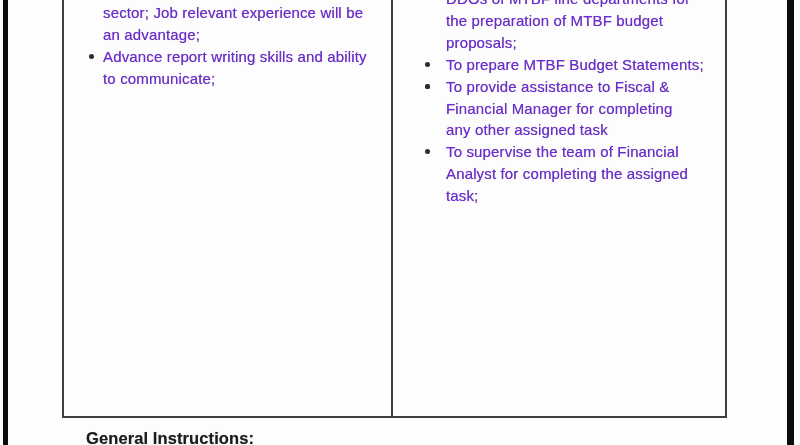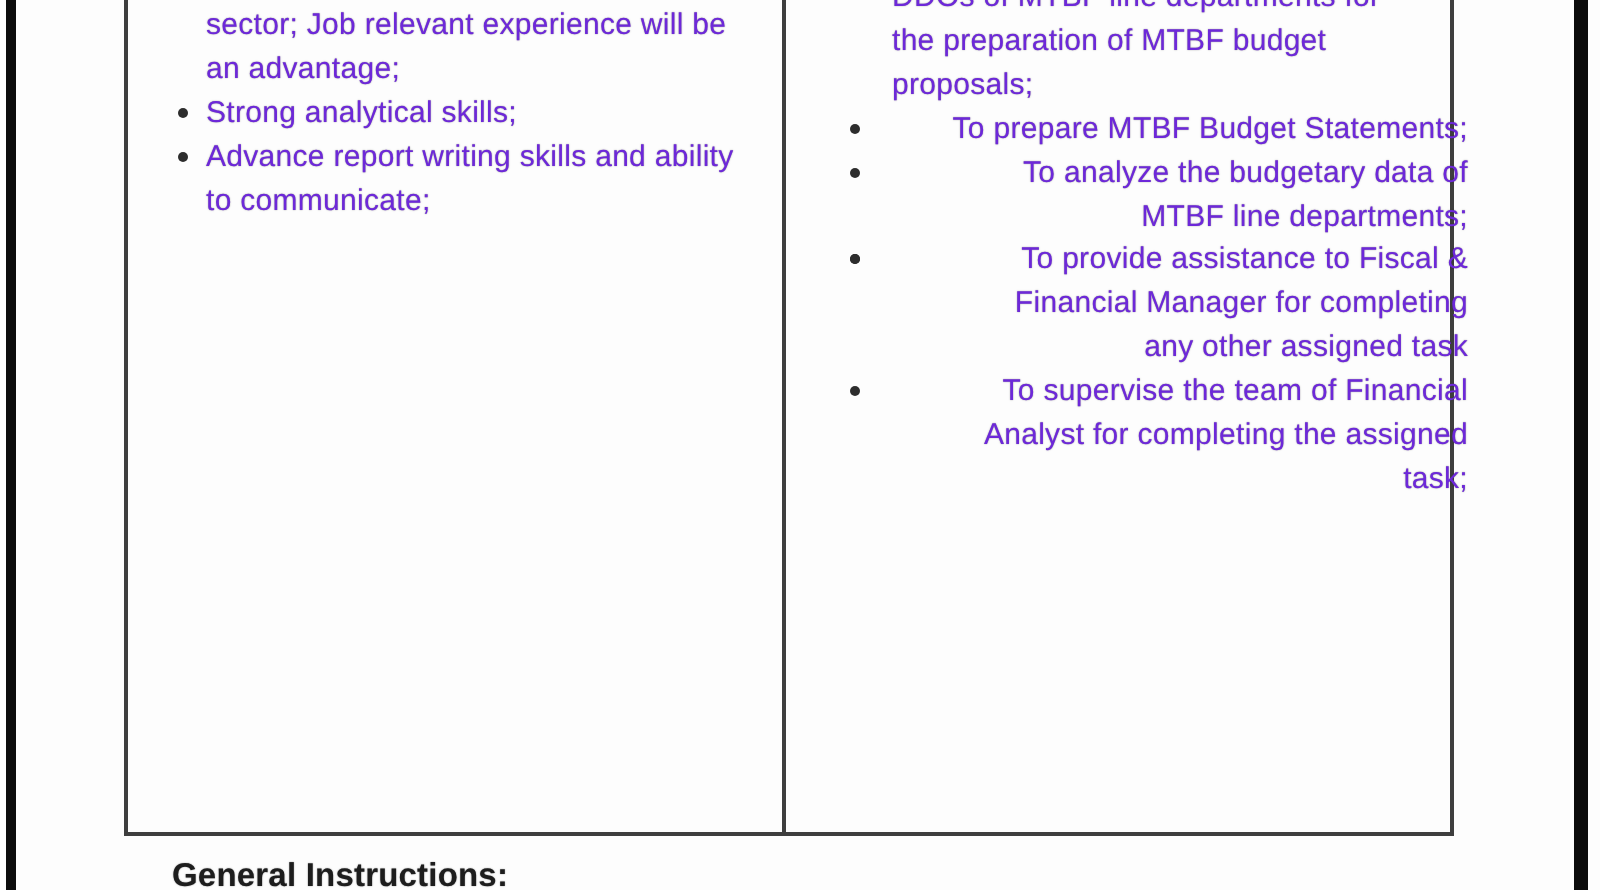--- a/index.html
+++ b/index.html
@@ -54,21 +54,21 @@
     position: absolute;
     left: 424px;
     top: -12px;
     width: 310px;
   }
   .intro-left  { margin-left: 15px; }
   .intro-right { margin-left: 22px; }
 
   .bullet-item { position: relative; }
   .col-left  .bullet-item { padding-left: 15px; }
-  .col-right .bullet-item { padding-left: 22px; text-align: right; }
+  .col-right .bullet-item { padding-left: 22px; }
   .dot {
     position: absolute;
     left: 1px;
     top: 8px;
     width: 5px;
     height: 5px;
     border-radius: 50%;
     background: #2d2d2d;
   }
 
@@ -105,43 +105,34 @@
   <div class="vline tbl-divider"></div>
   <div class="vline tbl-right"></div>
   <div class="hline tbl-bottom"></div>
 
   <div class="col-left body-text">
     <div class="intro-left pre">sector; Job relevant experience will be
 an advantage;</div>
 
     <div class="bullet-item">
       <span class="dot"></span>
-      <span class="pre">Strong analytical skills;</span>
-    </div>
-    <div class="bullet-item">
-      <span class="dot"></span>
       <span class="pre">Advance report writing skills and ability
 to communicate;</span>
     </div>
   </div>
 
 
   <div class="col-right body-text">
     <div class="intro-right pre">DDOs of MTBF line departments for
 the preparation of MTBF budget
 proposals;</div>
 
     <div class="bullet-item">
       <span class="dot"></span>
       <span class="pre">To prepare MTBF Budget Statements;</span>
-    </div>
-    <div class="bullet-item">
-      <span class="dot"></span>
-      <span class="pre">To analyze the budgetary data of
-MTBF line departments;</span>
     </div>
     <div class="bullet-item">
       <span class="dot"></span>
     </div>
     <div class="bullet-item">
       <span class="dot"></span>
       <span class="pre">To provide assistance to Fiscal &amp;
 Financial Manager for completing
 any other assigned task</span>
     </div>

